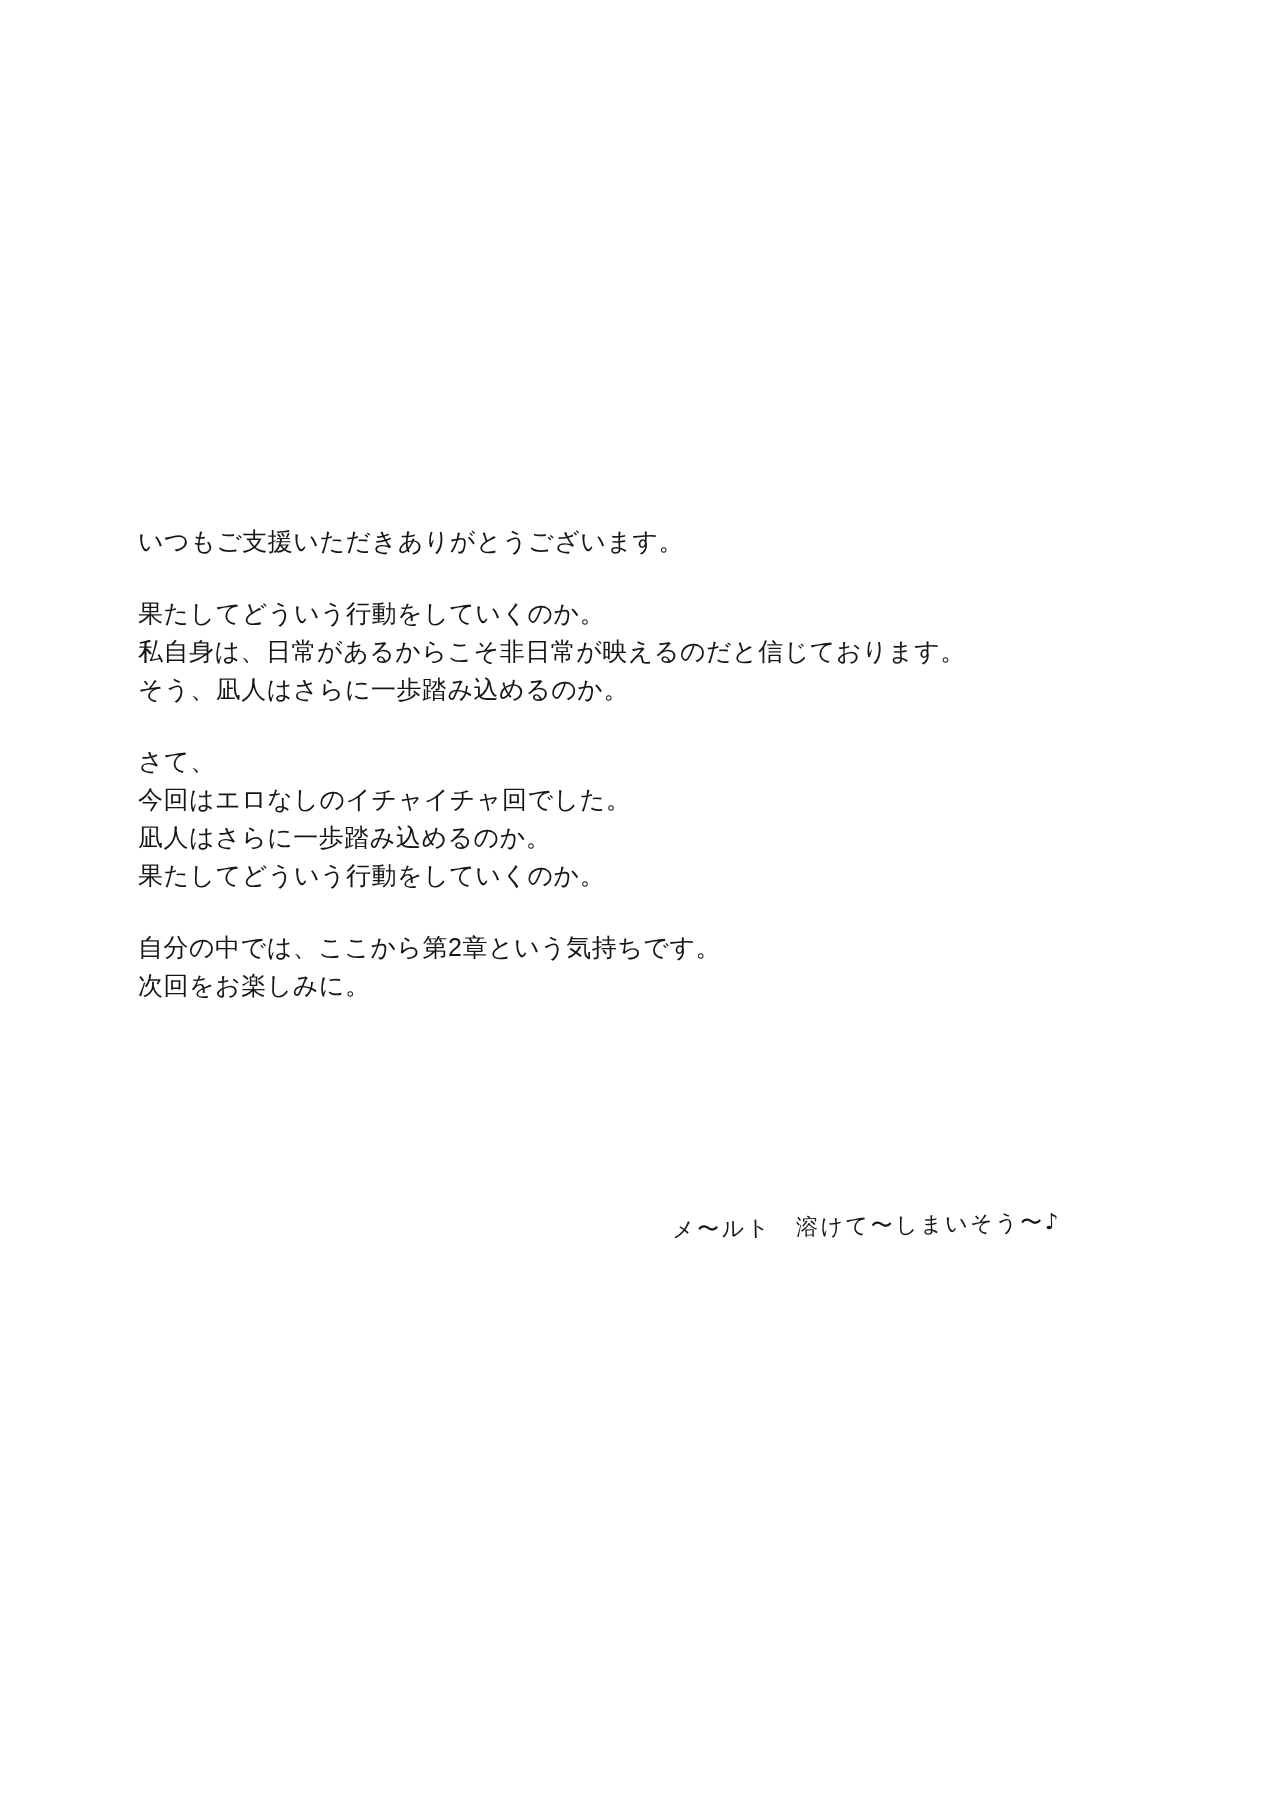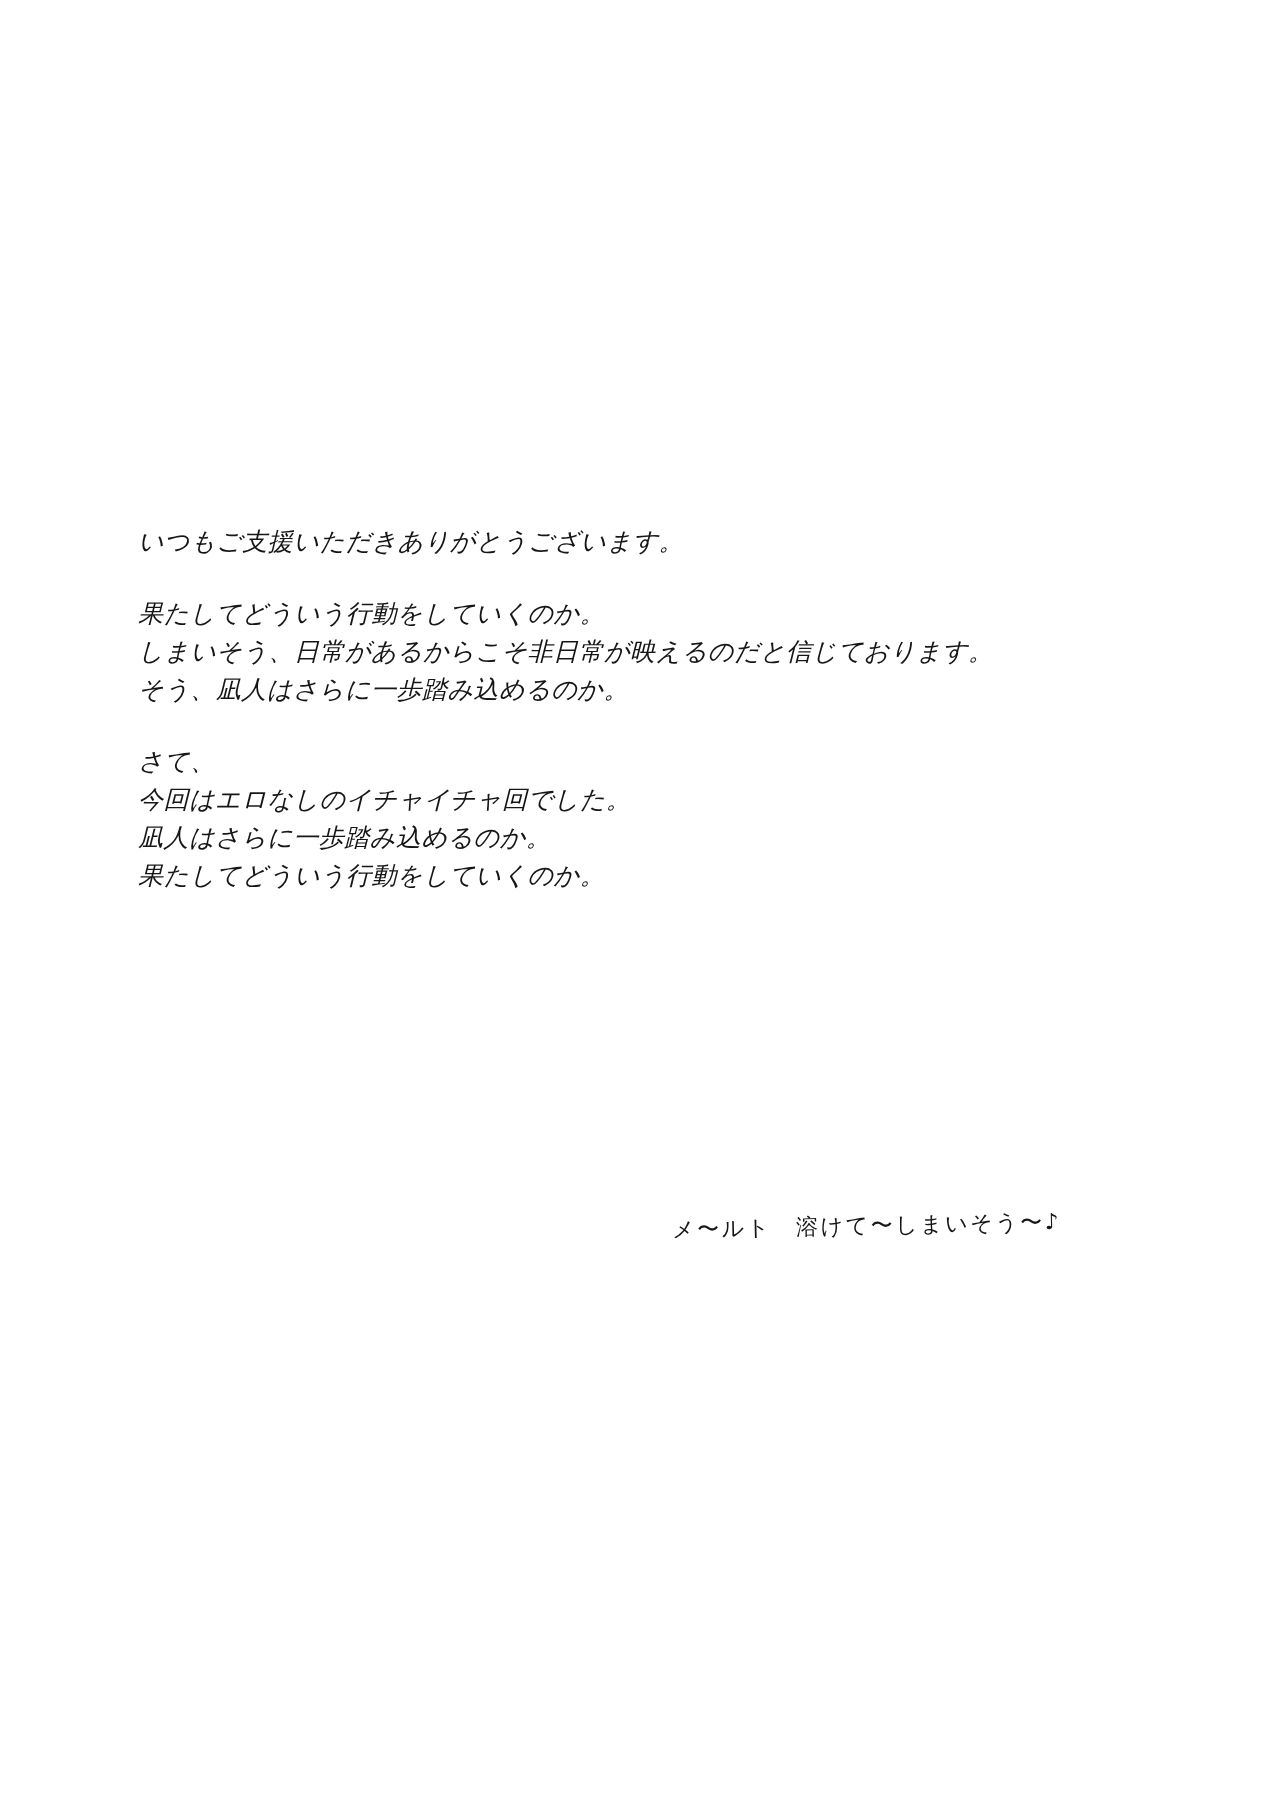--- a/index.html
+++ b/index.html
@@ -18,21 +18,20 @@
   .page {
     position: absolute;
     inset: 0;
     background: #ffffff;
   }
   .afterword {
     position: absolute;
     left: 138px;
     top: 522px;
     width: 1020px;
-    font-style: italic;
   }
   .para {
     margin: 0 0 34px 0;
   }
   .para:last-child {
     margin-bottom: 0;
   }
   .line {
     font-size: 25px;
     line-height: 38px;
@@ -59,29 +58,33 @@
 <div class="page">
 
   <div class="afterword">
 
     <div class="para">
       <div class="line">いつもご支援いただきありがとうございます。</div>
     </div>
 
     <div class="para">
       <div class="line">果たしてどういう行動をしていくのか。</div>
-      <div class="line">しまいそう、日常があるからこそ非日常が映えるのだと信じております。</div>
+      <div class="line">私自身は、日常があるからこそ非日常が映えるのだと信じております。</div>
       <div class="line">そう、凪人はさらに一歩踏み込めるのか。</div>
     </div>
 
     <div class="para">
       <div class="line">さて、</div>
       <div class="line">今回はエロなしのイチャイチャ回でした。</div>
       <div class="line">凪人はさらに一歩踏み込めるのか。</div>
       <div class="line">果たしてどういう行動をしていくのか。</div>
     </div>
 
+    <div class="para">
+      <div class="line">自分の中では、ここから第2章という気持ちです。</div>
+      <div class="line">次回をお楽しみに。</div>
+    </div>
 
   </div>
 
   <div class="handwriting">メ〜ルト　溶けて〜しまいそう〜♪</div>
 
 </div>
 
 </body></html>

